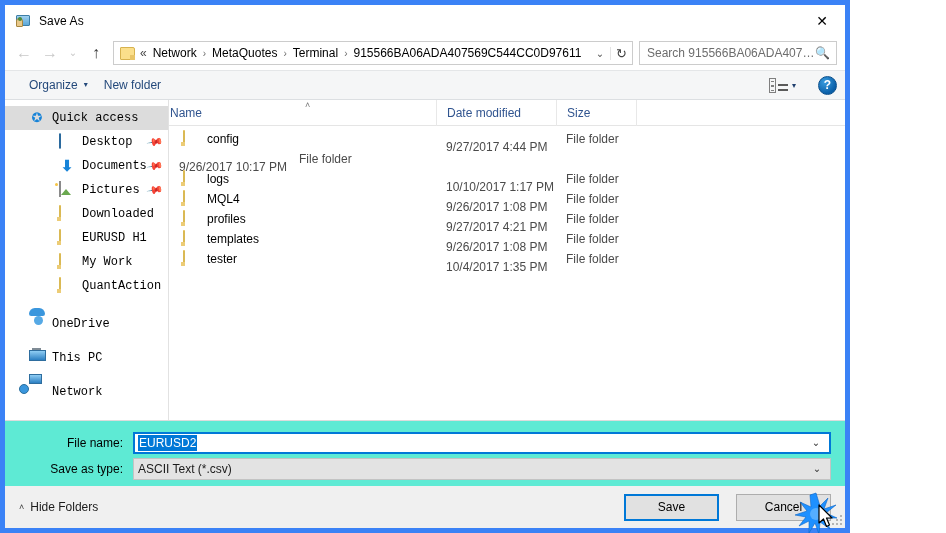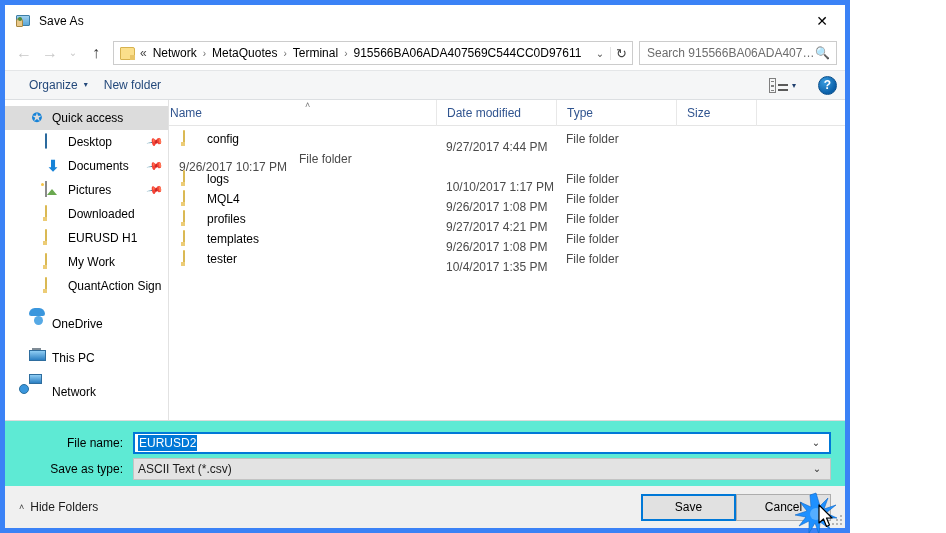--- a/index.html
+++ b/index.html
@@ -167,28 +167,28 @@
     border-right: 1px solid #e2e2e2;
     padding-top: 6px;
     overflow: hidden;
   }
   .nav-item {
     height: 24px; display: flex; align-items: center;
     padding-left: 24px; padding-right: 6px; position: relative;
     font-size: 12px; color: #000000;
   }
   .nav-item.level0 { padding-left: 24px; }
-  .nav-item.level1 { padding-left: 40px; }
+  .nav-item.level1 { padding-left: 54px; }
   .nav-item.selected { background: #dcdcdc; }
   .nav-item .ico {
     width: 16px; height: 16px; flex: 0 0 16px; margin-right: 7px;
     position: relative;
   }
   .nav-item .lbl {
-    flex: 1 1 auto; white-space: nowrap; overflow: hidden;
+    flex: 1 1 auto; white-space: nowrap; overflow: hidden; font-family: Liberation Mono, monospace;
   }
   .pin {
     flex: 0 0 10px; color: #9a9a9a; font-size: 11px;
     transform: rotate(35deg); line-height: 1; margin-left: 2px;
   }
   
   .ico-star { color: #1683d8; font-size: 13px; line-height: 16px; text-align: center; }
   .ico-folder {
     width: 14px; height: 11px; margin-top: 3px;
     background: #fbdf8b; border: 1px solid #dab954; border-radius: 1px;
@@ -341,21 +341,21 @@
     display: flex; align-items: center; gap: 6px;
     font-size: 12px; color: #1c1c1c;
   }
   .hidefolders .uc { font-size: 9px; color: #444; }
   .footer-spacer { flex: 1 1 auto; }
   .btn {
     width: 95px; height: 27px;
     display: flex; align-items: center; justify-content: center;
     font-size: 12px; color: #000;
     background: #e1e1e1; border: 1px solid #adadad;
-    margin-left: 0;
+    margin-left: 17px;
   }
   .btn.default {
     background: #e1e1e1; border: 2px solid #0078d7;
   }
   .resizegrip {
     position: absolute; right: 3px; bottom: 3px;
     width: 12px; height: 12px;
   }
   .resizegrip i {
     position: absolute; width: 2px; height: 2px; background: #b4b4b4;
@@ -502,23 +502,20 @@
 
     <div class="filelist">
       <div class="colheader">
         <div class="col col-name">
           <span>Name</span>
           <span class="sortcaret">˄</span>
         </div>
         <div class="col col-date">
           <span>Date modified</span>
         </div>
-        <div class="col col-type">
-          <span>Type</span>
-        </div>
         <div class="col col-size">
           <span>Size</span>
         </div>
         <div class="col-rest"></div>
       </div>
 
       <div class="rows">
         <div class="frow">
           <span class="fname">
             <span class="fico"><span class="ico-folder"></span></span>

